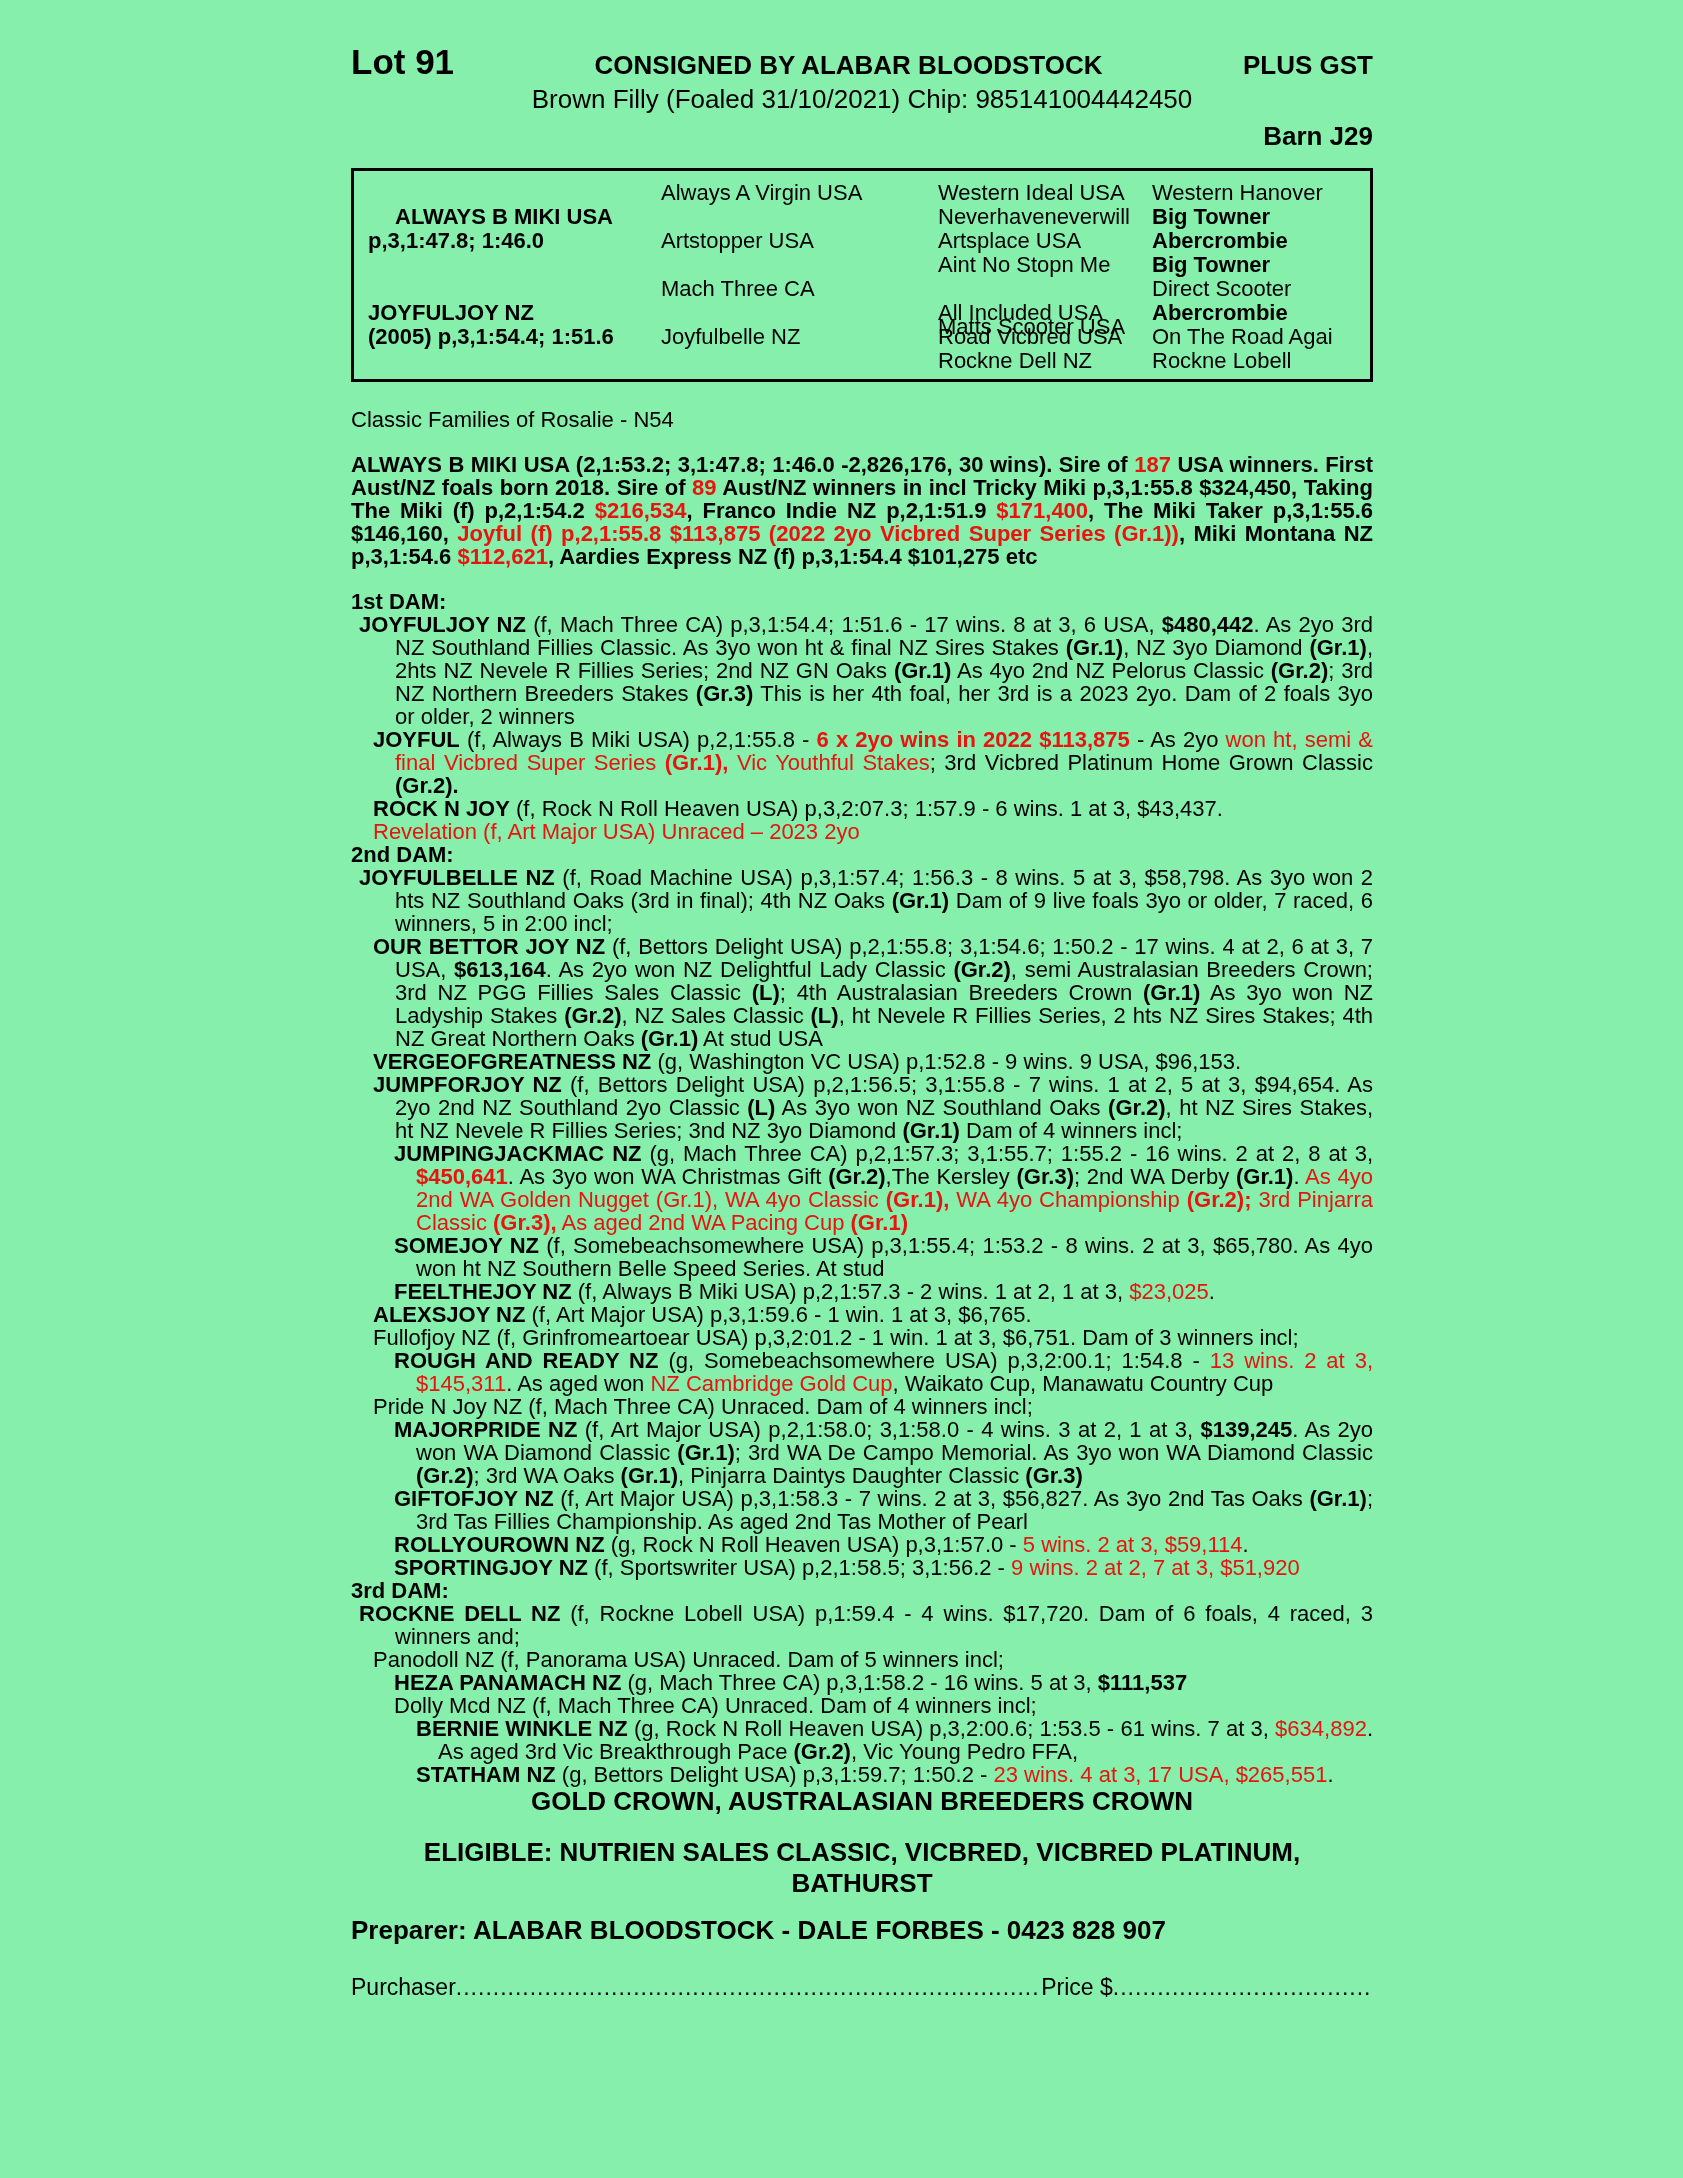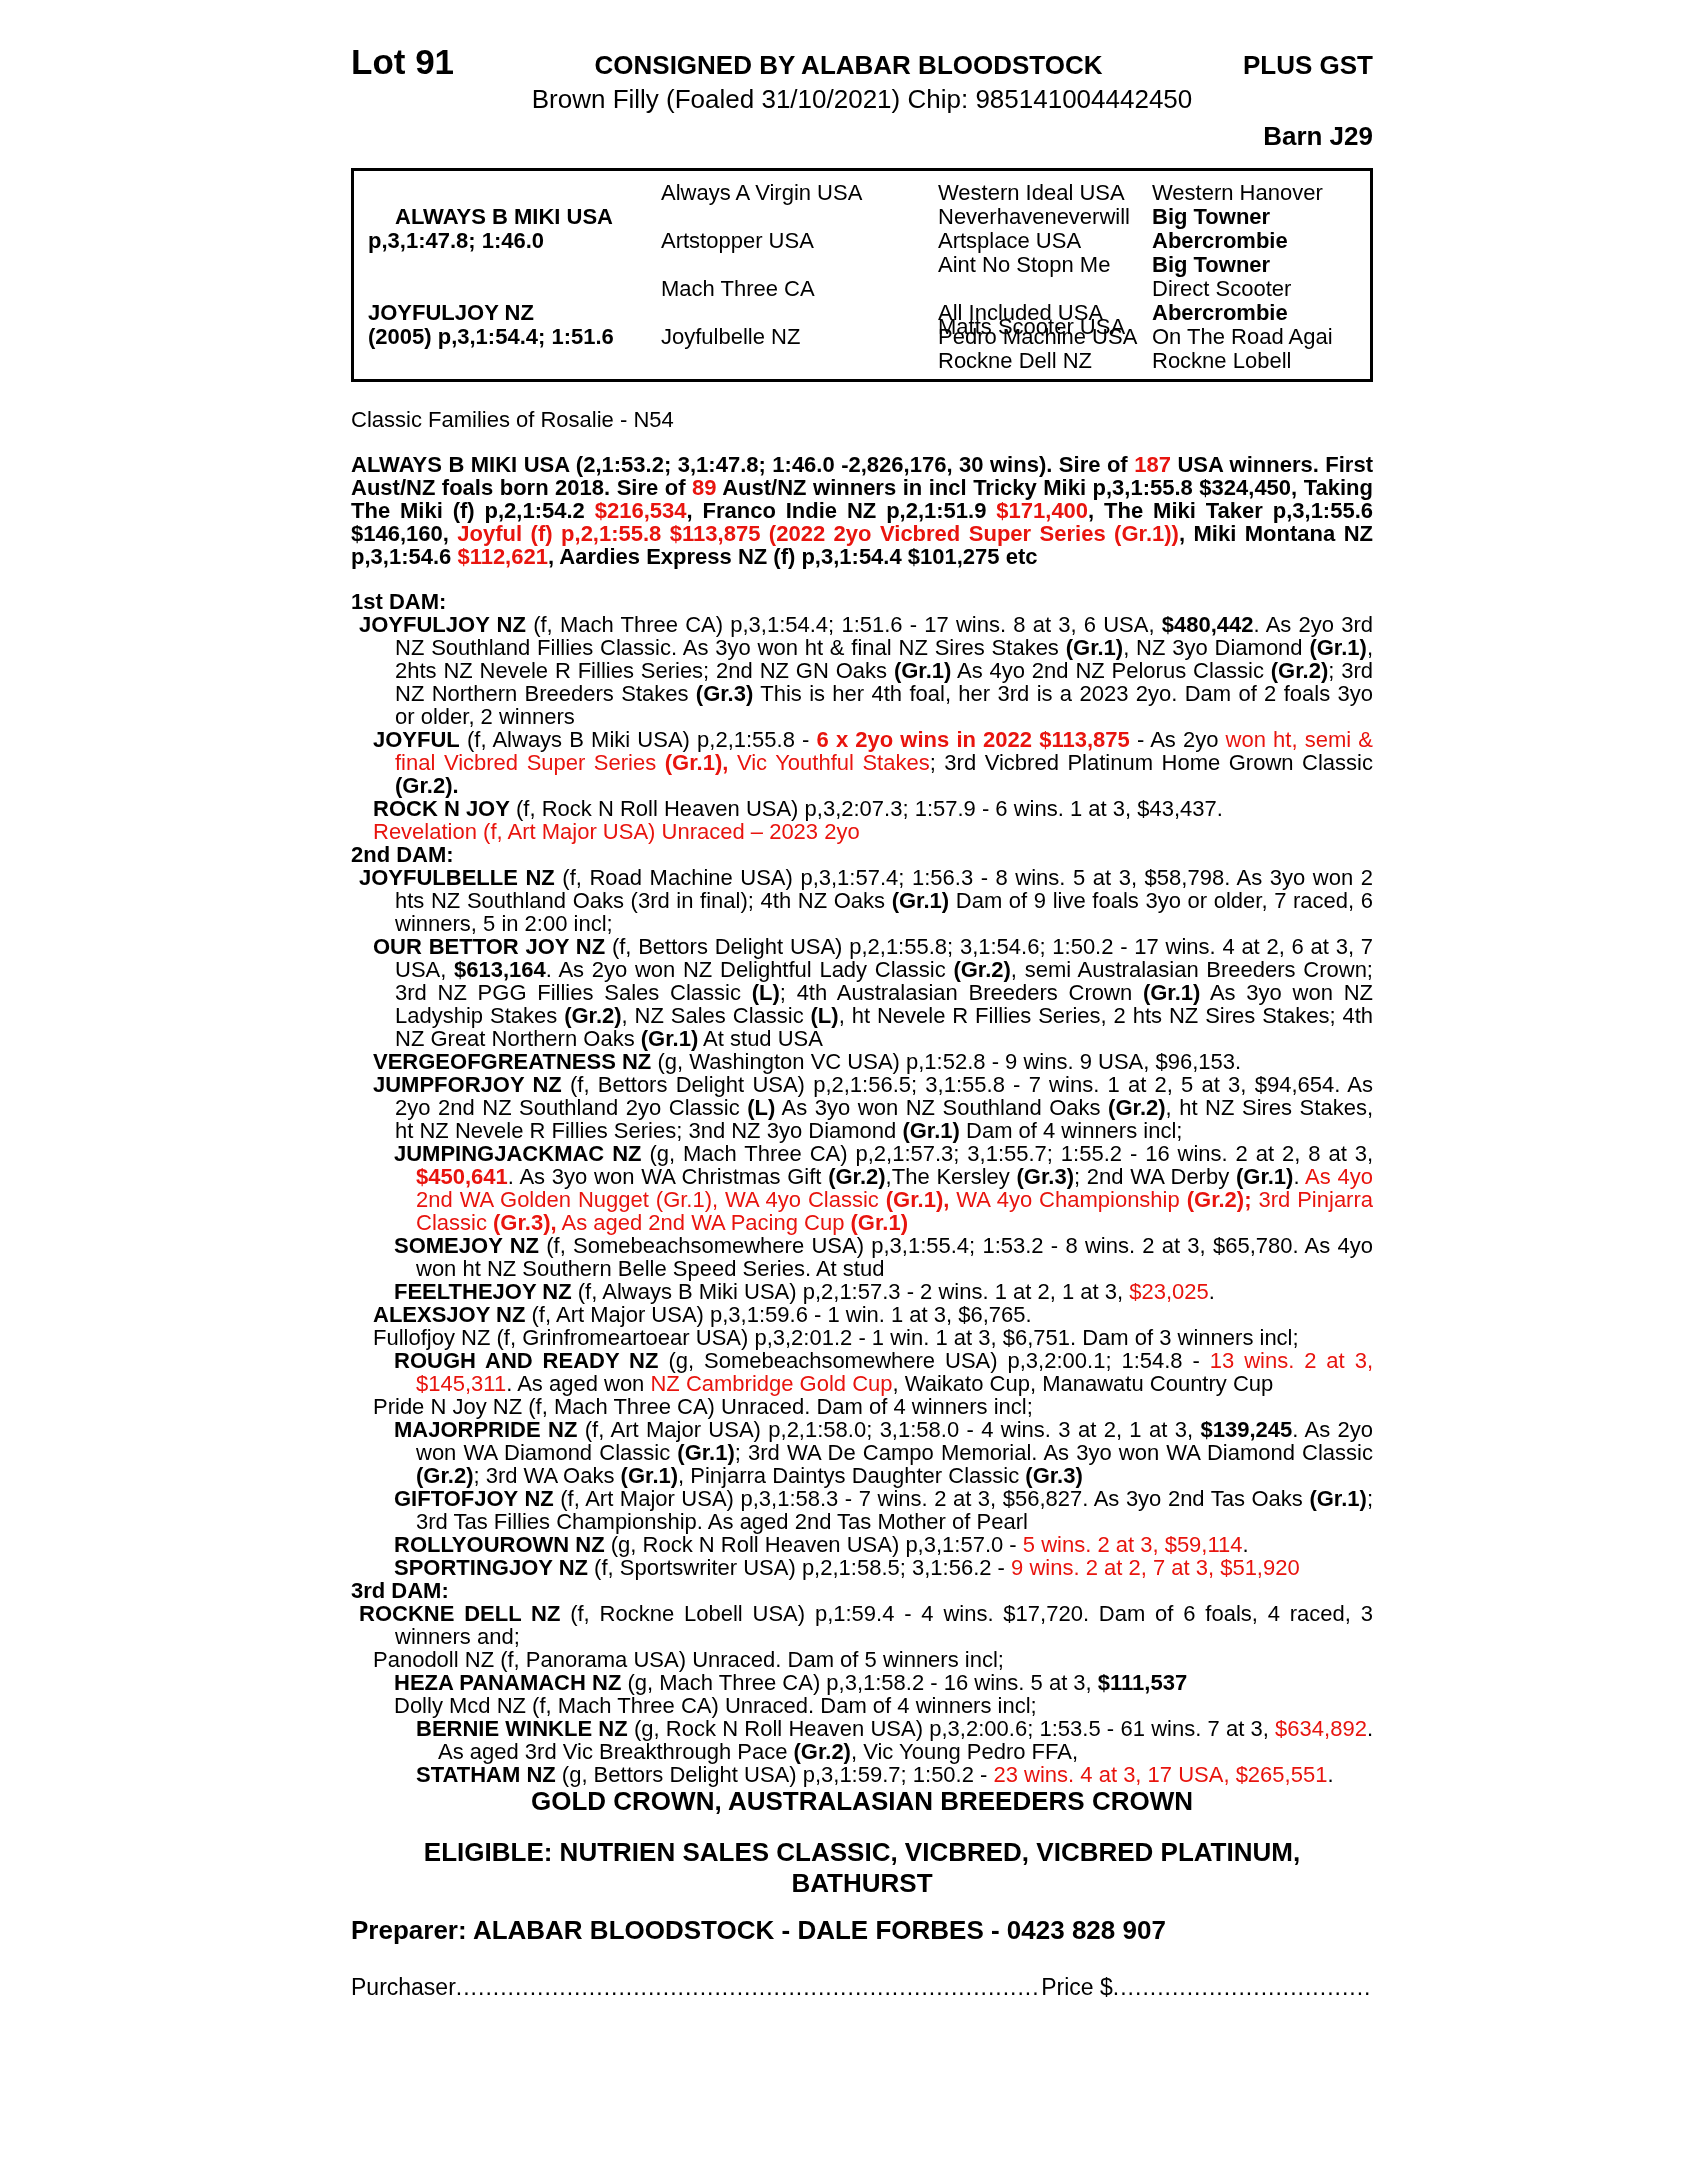--- a/index.html
+++ b/index.html
@@ -1,17 +1,17 @@
 <!DOCTYPE html>
 <html><head>
 <meta charset="utf-8">
 <style>
   html,body{margin:0;padding:0;background:#888;}
   .page{
-    width:1683px;height:2178px;background:#ffffff;position:relative;overflow:hidden;
+    width:1683px;height:2178px;background:#86efac;position:relative;overflow:hidden;
     font-family:"Liberation Sans","DejaVu Sans",sans-serif;color:#000;
   }
   .content{position:absolute;left:351px;top:42px;width:1022px;}
 
   
   .header-row1{display:flex;align-items:baseline;}
   .lot{font-size:35px;font-weight:bold;white-space:nowrap;}
   .consigned{flex:1;text-align:center;font-size:26px;font-weight:bold;}
   .plus-gst{font-size:26px;font-weight:bold;white-space:nowrap;}
   .header-row2{text-align:center;font-size:26px;margin-top:2px;}
@@ -68,21 +68,21 @@
           <div class="ped-cell" style="grid-area: 1 / 2;">Always A Virgin USA</div>
           <div class="ped-cell" style="grid-area: 3 / 2;">Artstopper USA</div>
           <div class="ped-cell" style="grid-area: 5 / 2;">Mach Three CA</div>
           <div class="ped-cell" style="grid-area: 7 / 2;">Joyfulbelle NZ</div>
           <div class="ped-cell" style="grid-area: 1 / 3;">Western Ideal USA</div>
           <div class="ped-cell" style="grid-area: 2 / 3;">Neverhaveneverwill</div>
           <div class="ped-cell" style="grid-area: 3 / 3;">Artsplace USA</div>
           <div class="ped-cell" style="grid-area: 4 / 3;">Aint No Stopn Me</div>
           <div class="ped-cell" style="grid-area: 5 / 3; margin-top: 38px;">Matts Scooter USA</div>
           <div class="ped-cell" style="grid-area: 6 / 3;">All Included USA</div>
-          <div class="ped-cell" style="grid-area: 7 / 3;">Pedro Machine USA</div>
+          <div class="ped-cell" style="grid-area: 7 / 3;">Road Vicbred USA</div>
           <div class="ped-cell" style="grid-area: 8 / 3;">Rockne Dell NZ</div>
           <div class="ped-cell" style="grid-area: 1 / 4;">Western Hanover</div>
           <div class="ped-cell bold" style="grid-area: 2 / 4;">Big Towner</div>
           <div class="ped-cell bold" style="grid-area: 3 / 4;">Abercrombie</div>
           <div class="ped-cell bold" style="grid-area: 4 / 4;">Big Towner</div>
           <div class="ped-cell" style="grid-area: 5 / 4;">Direct Scooter</div>
           <div class="ped-cell bold" style="grid-area: 6 / 4;">Abercrombie</div>
           <div class="ped-cell" style="grid-area: 7 / 4;">On The Road Agai</div>
           <div class="ped-cell" style="grid-area: 8 / 4;">Rockne Lobell</div>
         </div>

